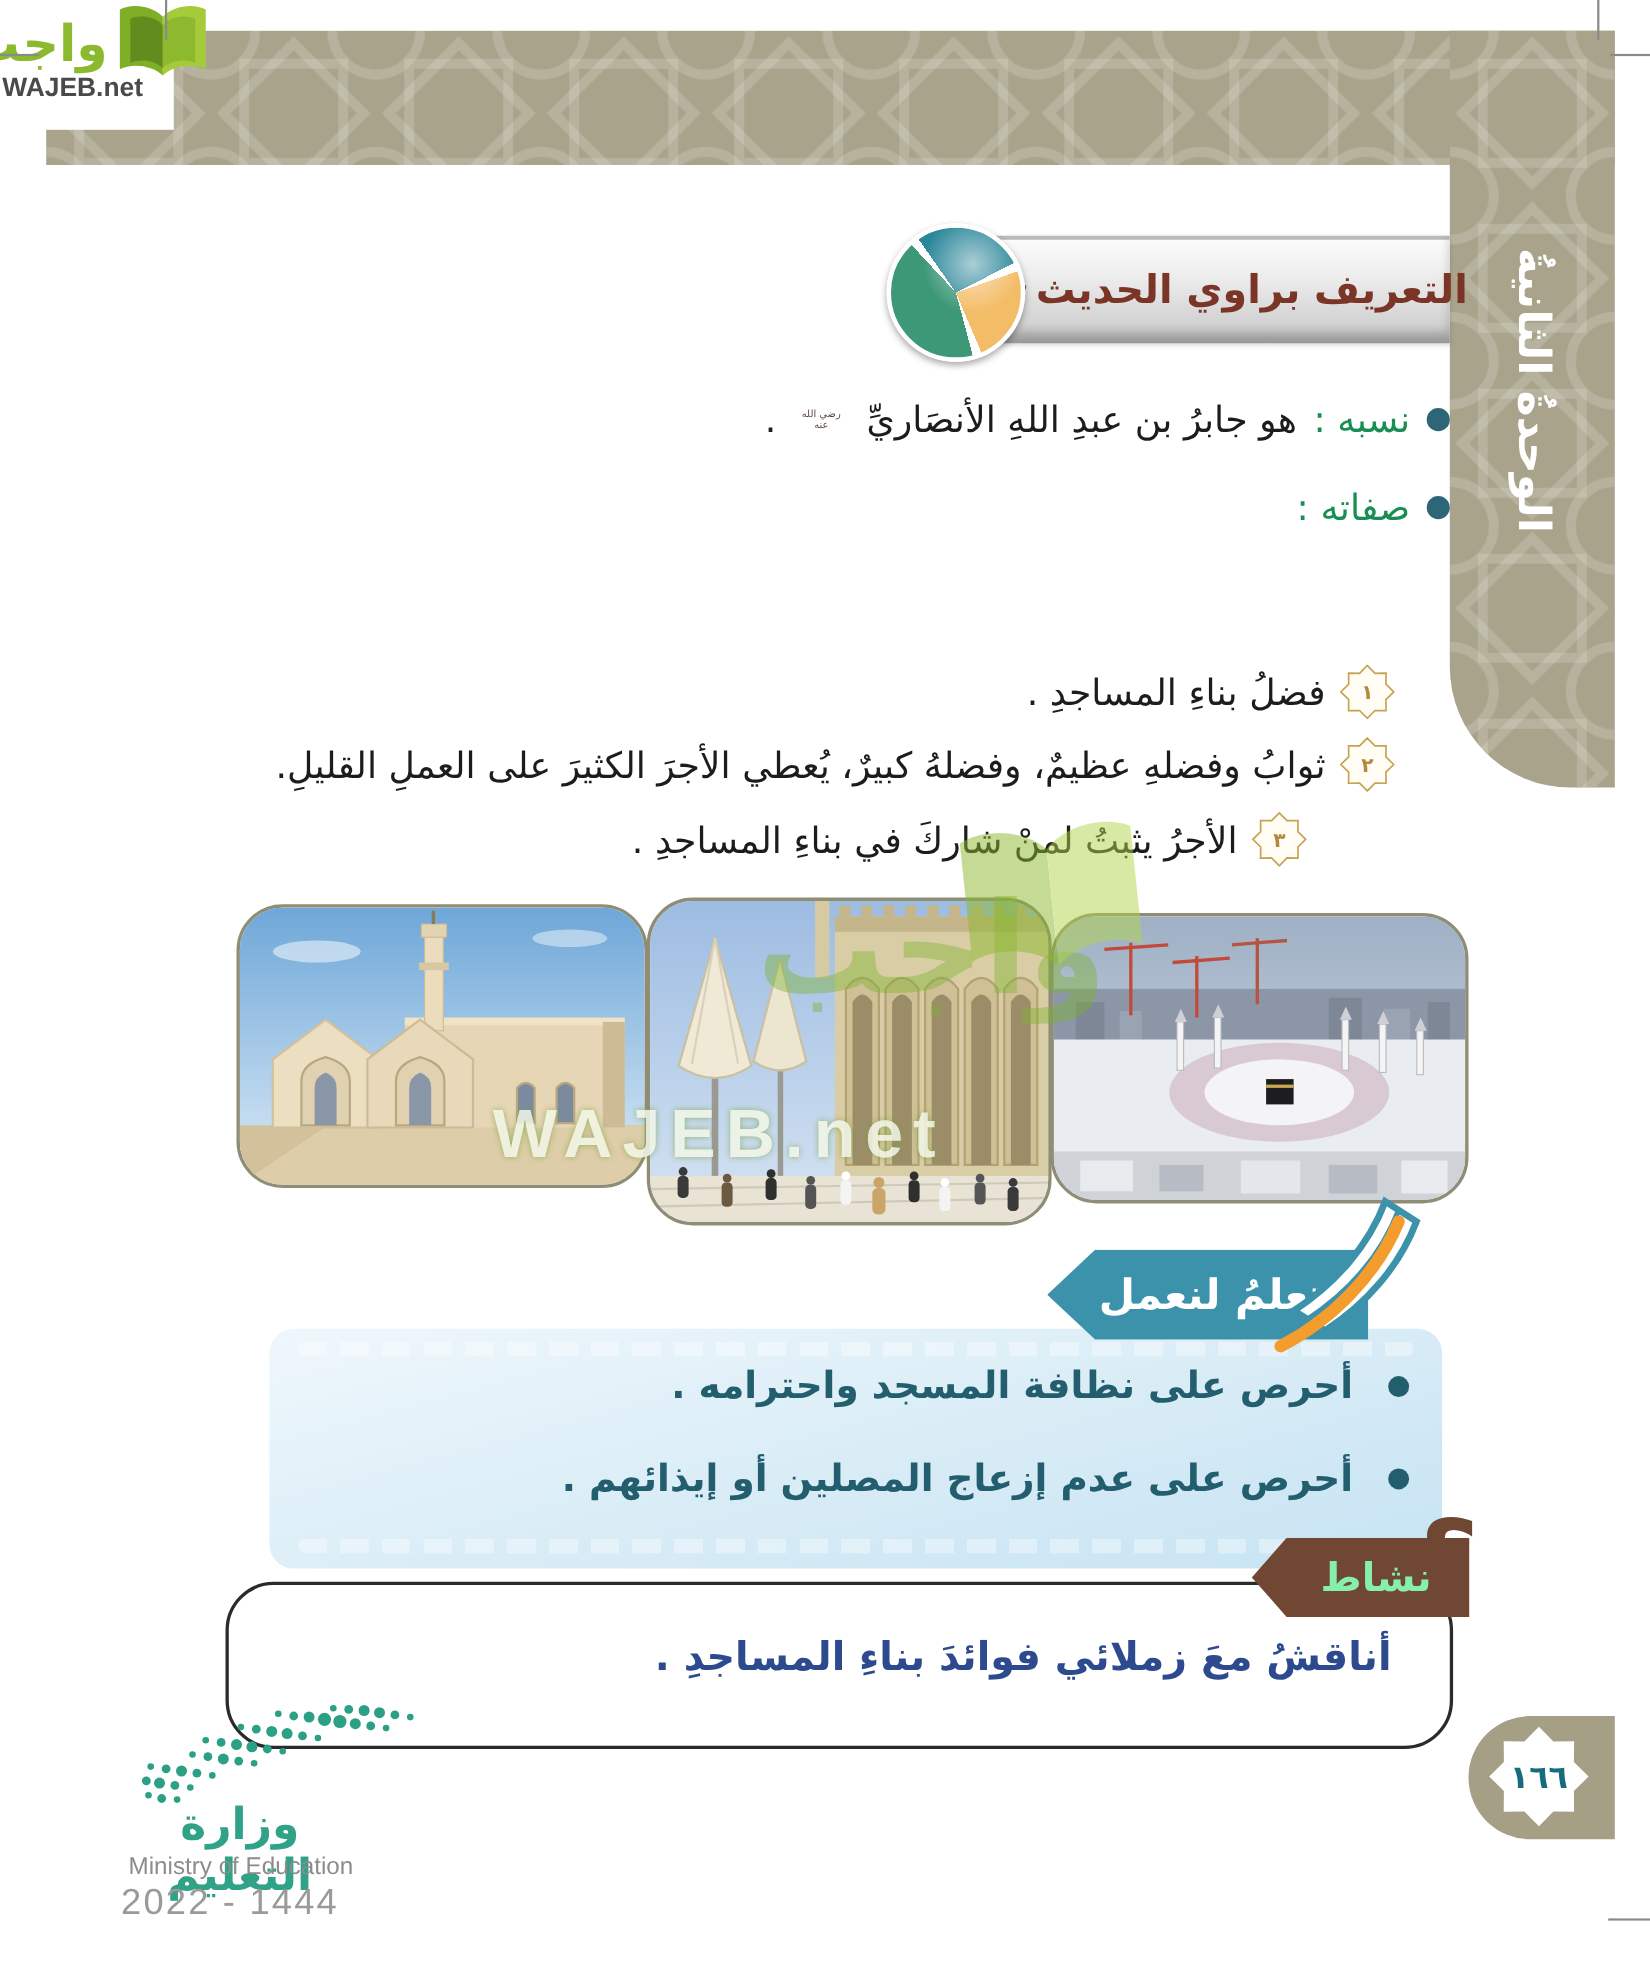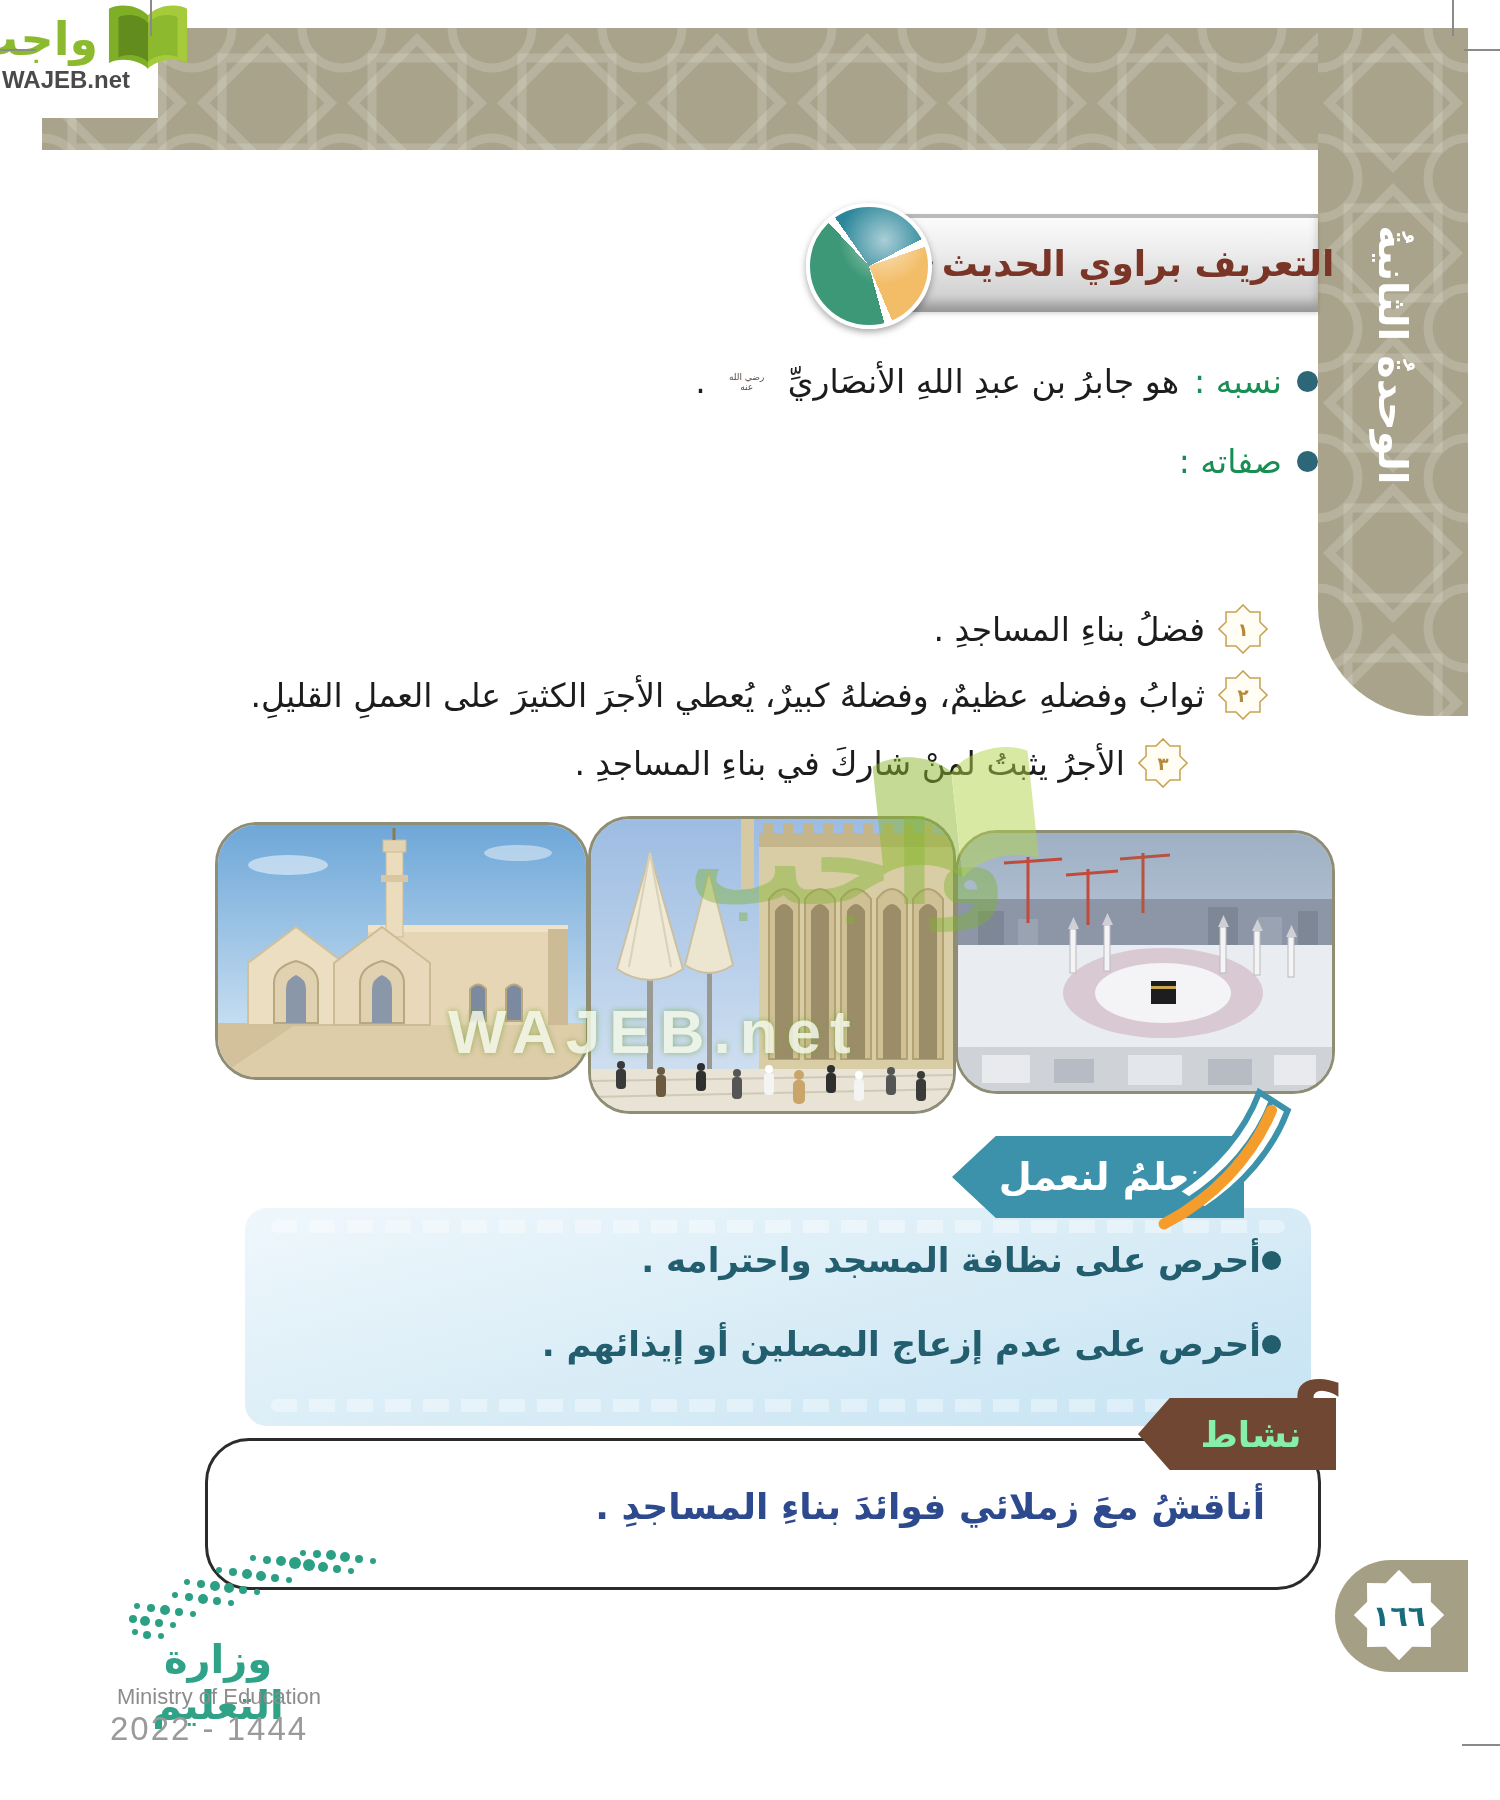--- a/index.html
+++ b/index.html
@@ -75,21 +75,21 @@
   
   .learn-banner{left:952px;top:1136px;width:292px;height:82px;background:#3c92ab;
       clip-path:polygon(0 50%,15% 0,100% 0,100% 100%,15% 100%);
       display:flex;align-items:center;justify-content:center;padding-left:22px;box-sizing:border-box;
       color:#fff;font-size:38px;font-weight:bold;direction:rtl;z-index:3;}
   .pages-icon{left:1158px;top:1072px;width:152px;height:162px;z-index:4;}
   .blue-box{left:245px;top:1208px;width:1066px;height:218px;border-radius:22px;
       background:linear-gradient(165deg,#eff7fc,#dceef7 45%,#c6e3f3);z-index:2;}
   .dash{position:absolute;left:26px;right:26px;height:13px;border-radius:7px;opacity:.6;
       background:repeating-linear-gradient(90deg,rgba(255,255,255,.6) 0 26px,rgba(255,255,255,0) 26px 38px);}
-  .learn-item{position:absolute;right:30px;direction:rtl;display:flex;align-items:center;gap:1px;
+  .learn-item{position:absolute;right:30px;direction:rtl;display:flex;align-items:center;gap:32px;
       font-size:34px;font-weight:bold;color:#235e6f;white-space:nowrap;}
   .learn-dot{width:19px;height:19px;border-radius:50%;background:#235e6f;flex:none;}
 
   
   .activity-box{left:205px;top:1438px;width:1110px;height:146px;background:#fff;
       border:3px solid #2b2b2b;border-radius:44px;z-index:2;}
   .activity-banner{left:1138px;top:1398px;width:198px;height:72px;background:#6f4733;
       clip-path:polygon(0 50%,16% 0,100% 0,100% 100%,16% 100%);
       display:flex;align-items:center;justify-content:center;padding-left:28px;box-sizing:border-box;
       color:#86efac;font-size:36px;font-weight:bold;direction:rtl;z-index:5;}

